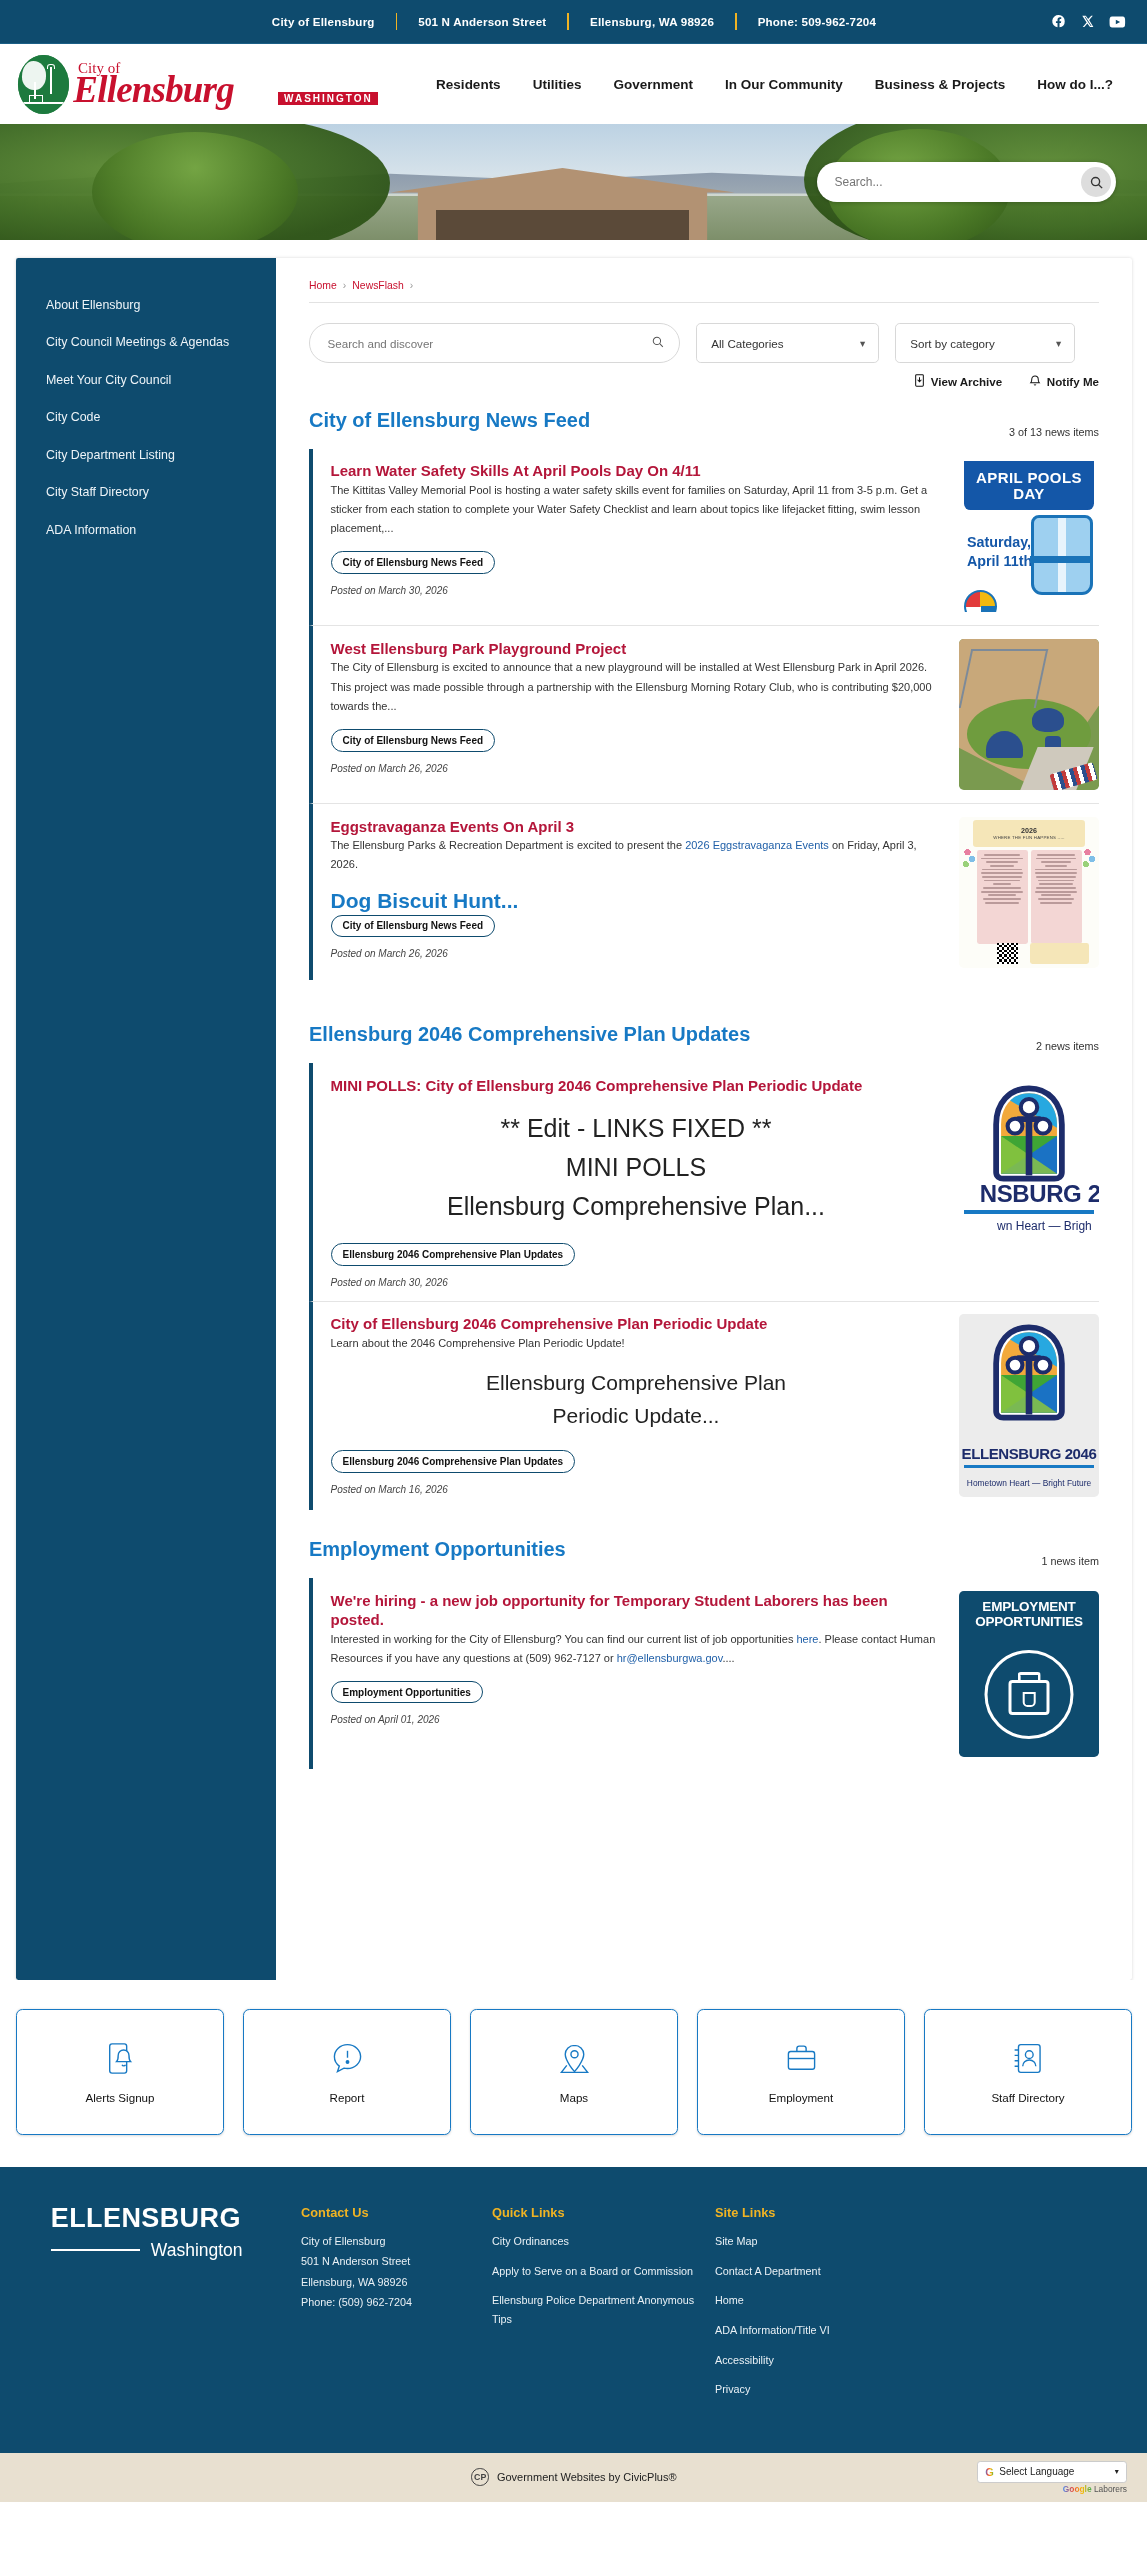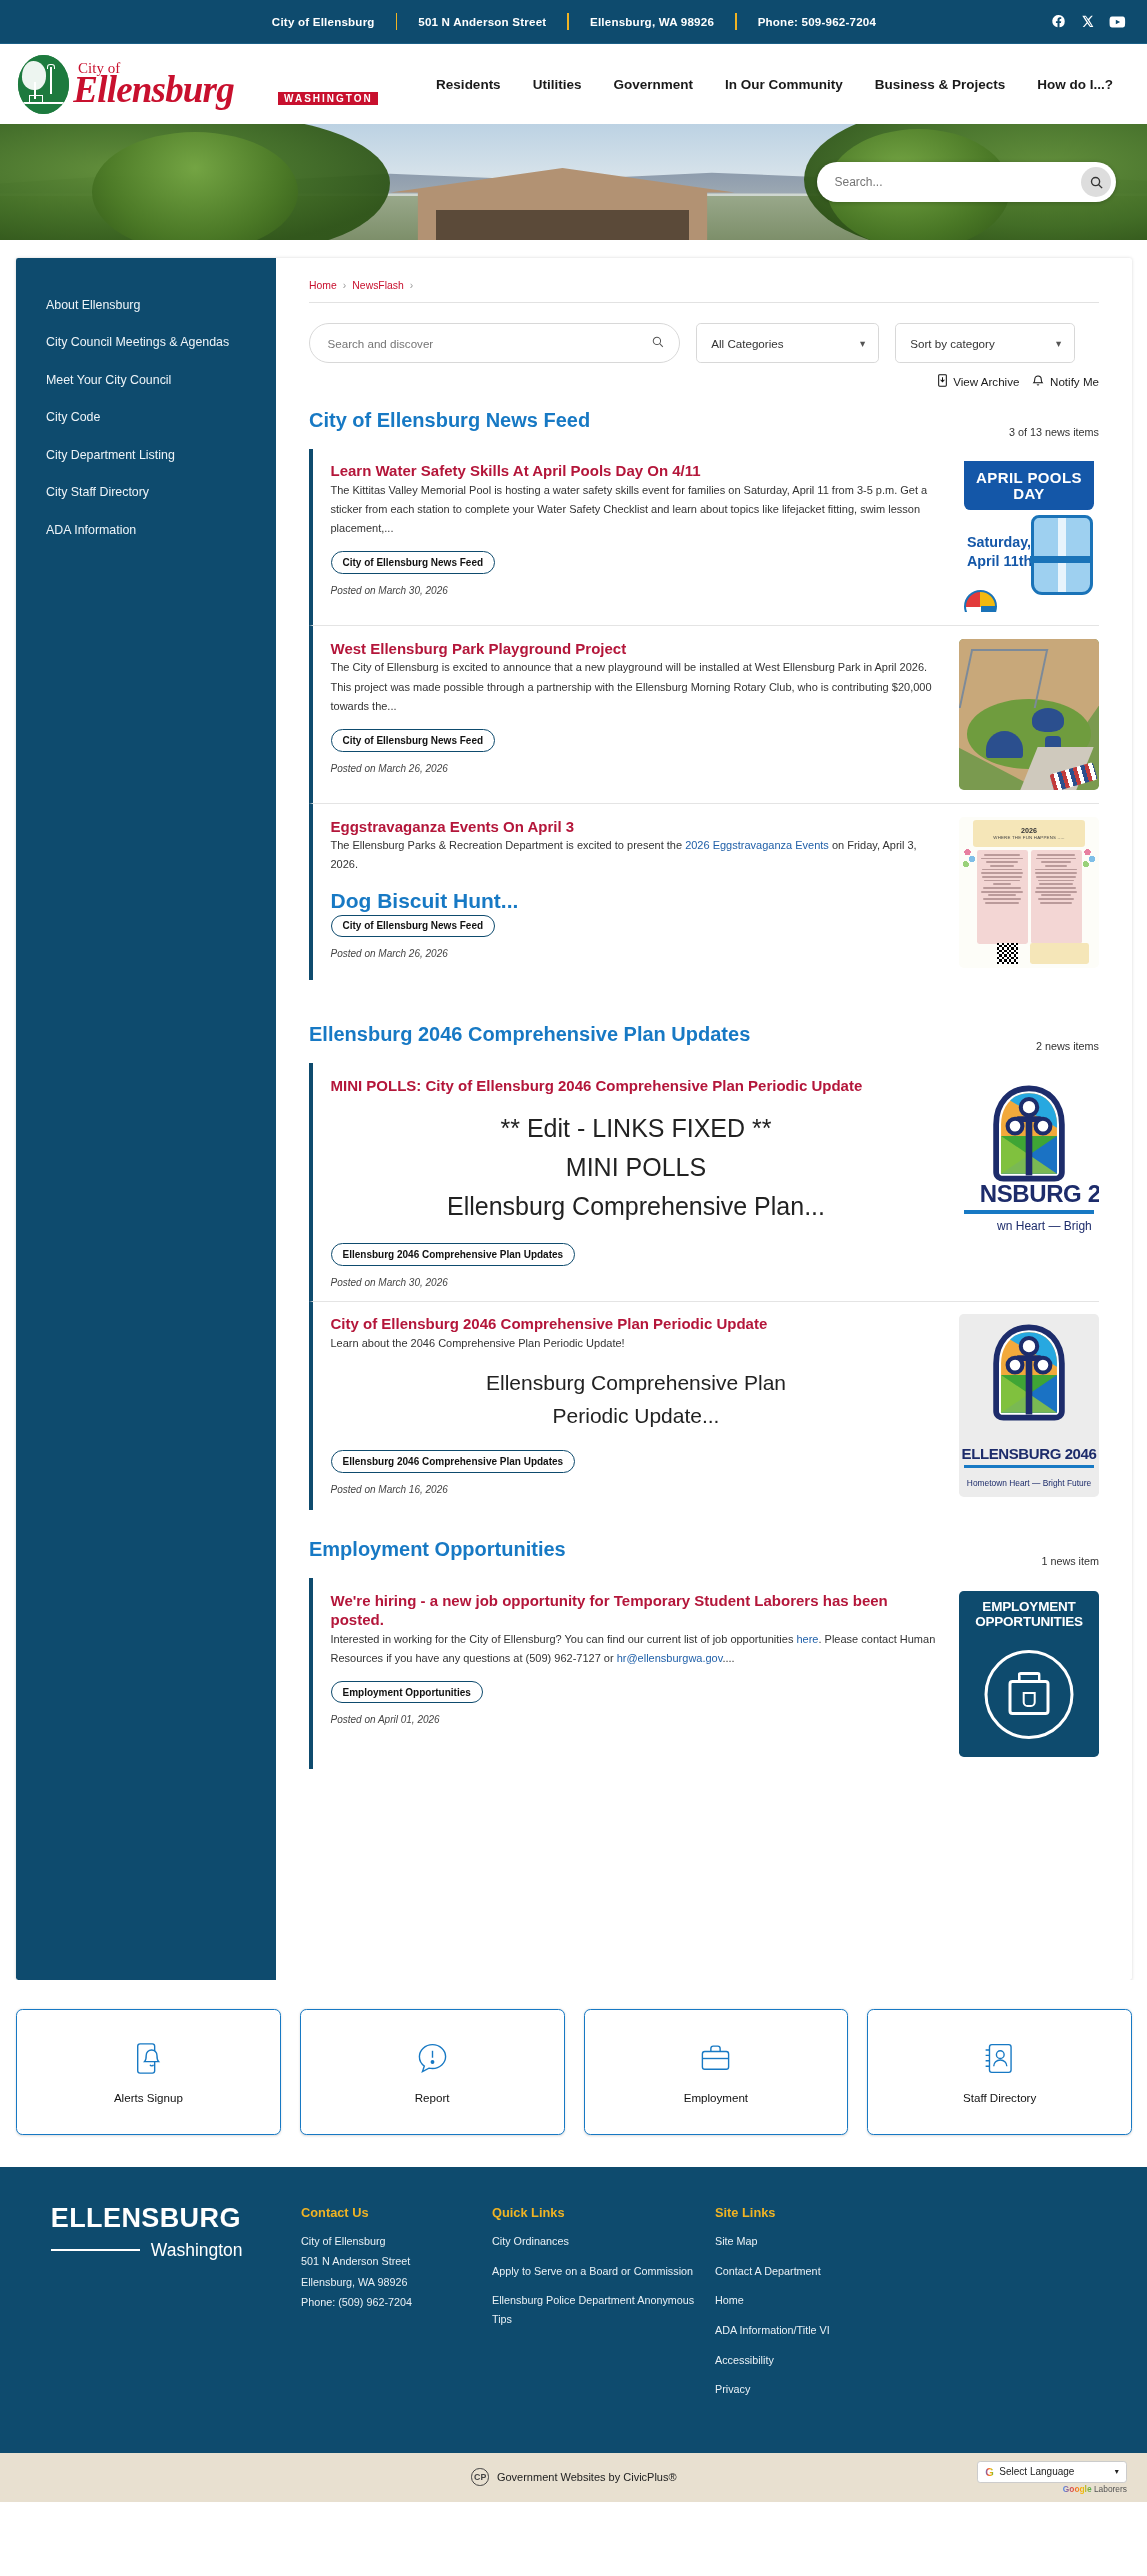--- a/index.html
+++ b/index.html
@@ -276,21 +276,21 @@
     font-size: 11.6px; color: #333;
     background: #fff;
     cursor: pointer;
   }
   .selbox.cat { width: 183px; }
   .selbox.sort { width: 180px; }
   .chev { color:#555; font-size: 10.4px; }
 
   .toolrow {
     display: flex; justify-content: flex-end; align-items: center;
-    gap: 13px; margin-top: 11px; margin-bottom: 19px;
+    gap: 27px; margin-top: 11px; margin-bottom: 19px; font-weight: bold;
   }
   .toolrow a {
     display: flex; align-items: center; gap: 5.6px;
     color: #1a1a1a; font-size: 11.6px; text-decoration: none;
   }
 
   
   .section-head {
     display: flex; align-items: flex-start; justify-content: space-between;
     margin-bottom: 11px; gap: 16px;
@@ -978,20 +978,30 @@
         <path d="M24 6c9.4 0 17 7 17 15.5S33.4 37 24 37c-1.6 0-3.1-.2-4.6-.5L11 41l2.4-7.2C9.3 31 7 26.6 7 21.5 7 13 14.6 6 24 6z"></path>
         <path d="M24 14v9"></path>
           <circle cx="24" cy="28.5" r="1.6" fill="#1779c4"></circle>
       </svg>
     </span>
     <span class="lbl">Report</span>
   </div>
   <div class="card">
     <span>
       <svg width="37" height="37" viewBox="0 0 48 48" fill="none" stroke="#1779c4" stroke-width="1.8">
+        <path d="M24 7c-6.6 0-12 5.2-12 11.6C12 27.5 24 41 24 41s12-13.5 12-22.4C36 12.2 30.6 7 24 7z"></path>
+        <circle cx="24" cy="18.5" r="4.6"></circle>
+        <path d="M14 33L7 42h34l-7-9"></path>
+      </svg>
+    </span>
+    <span class="lbl">Maps</span>
+  </div>
+  <div class="card">
+    <span>
+      <svg width="37" height="37" viewBox="0 0 48 48" fill="none" stroke="#1779c4" stroke-width="1.8">
         <rect x="7" y="15" width="34" height="23" rx="3"></rect>
         <path d="M18 15v-4a3 3 0 013-3h6a3 3 0 013 3v4"></path>
         <path d="M7 24h34"></path>
       </svg>
     </span>
     <span class="lbl">Employment</span>
   </div>
   <div class="card">
     <span>
       <svg width="37" height="37" viewBox="0 0 48 48" fill="none" stroke="#1779c4" stroke-width="1.8">

